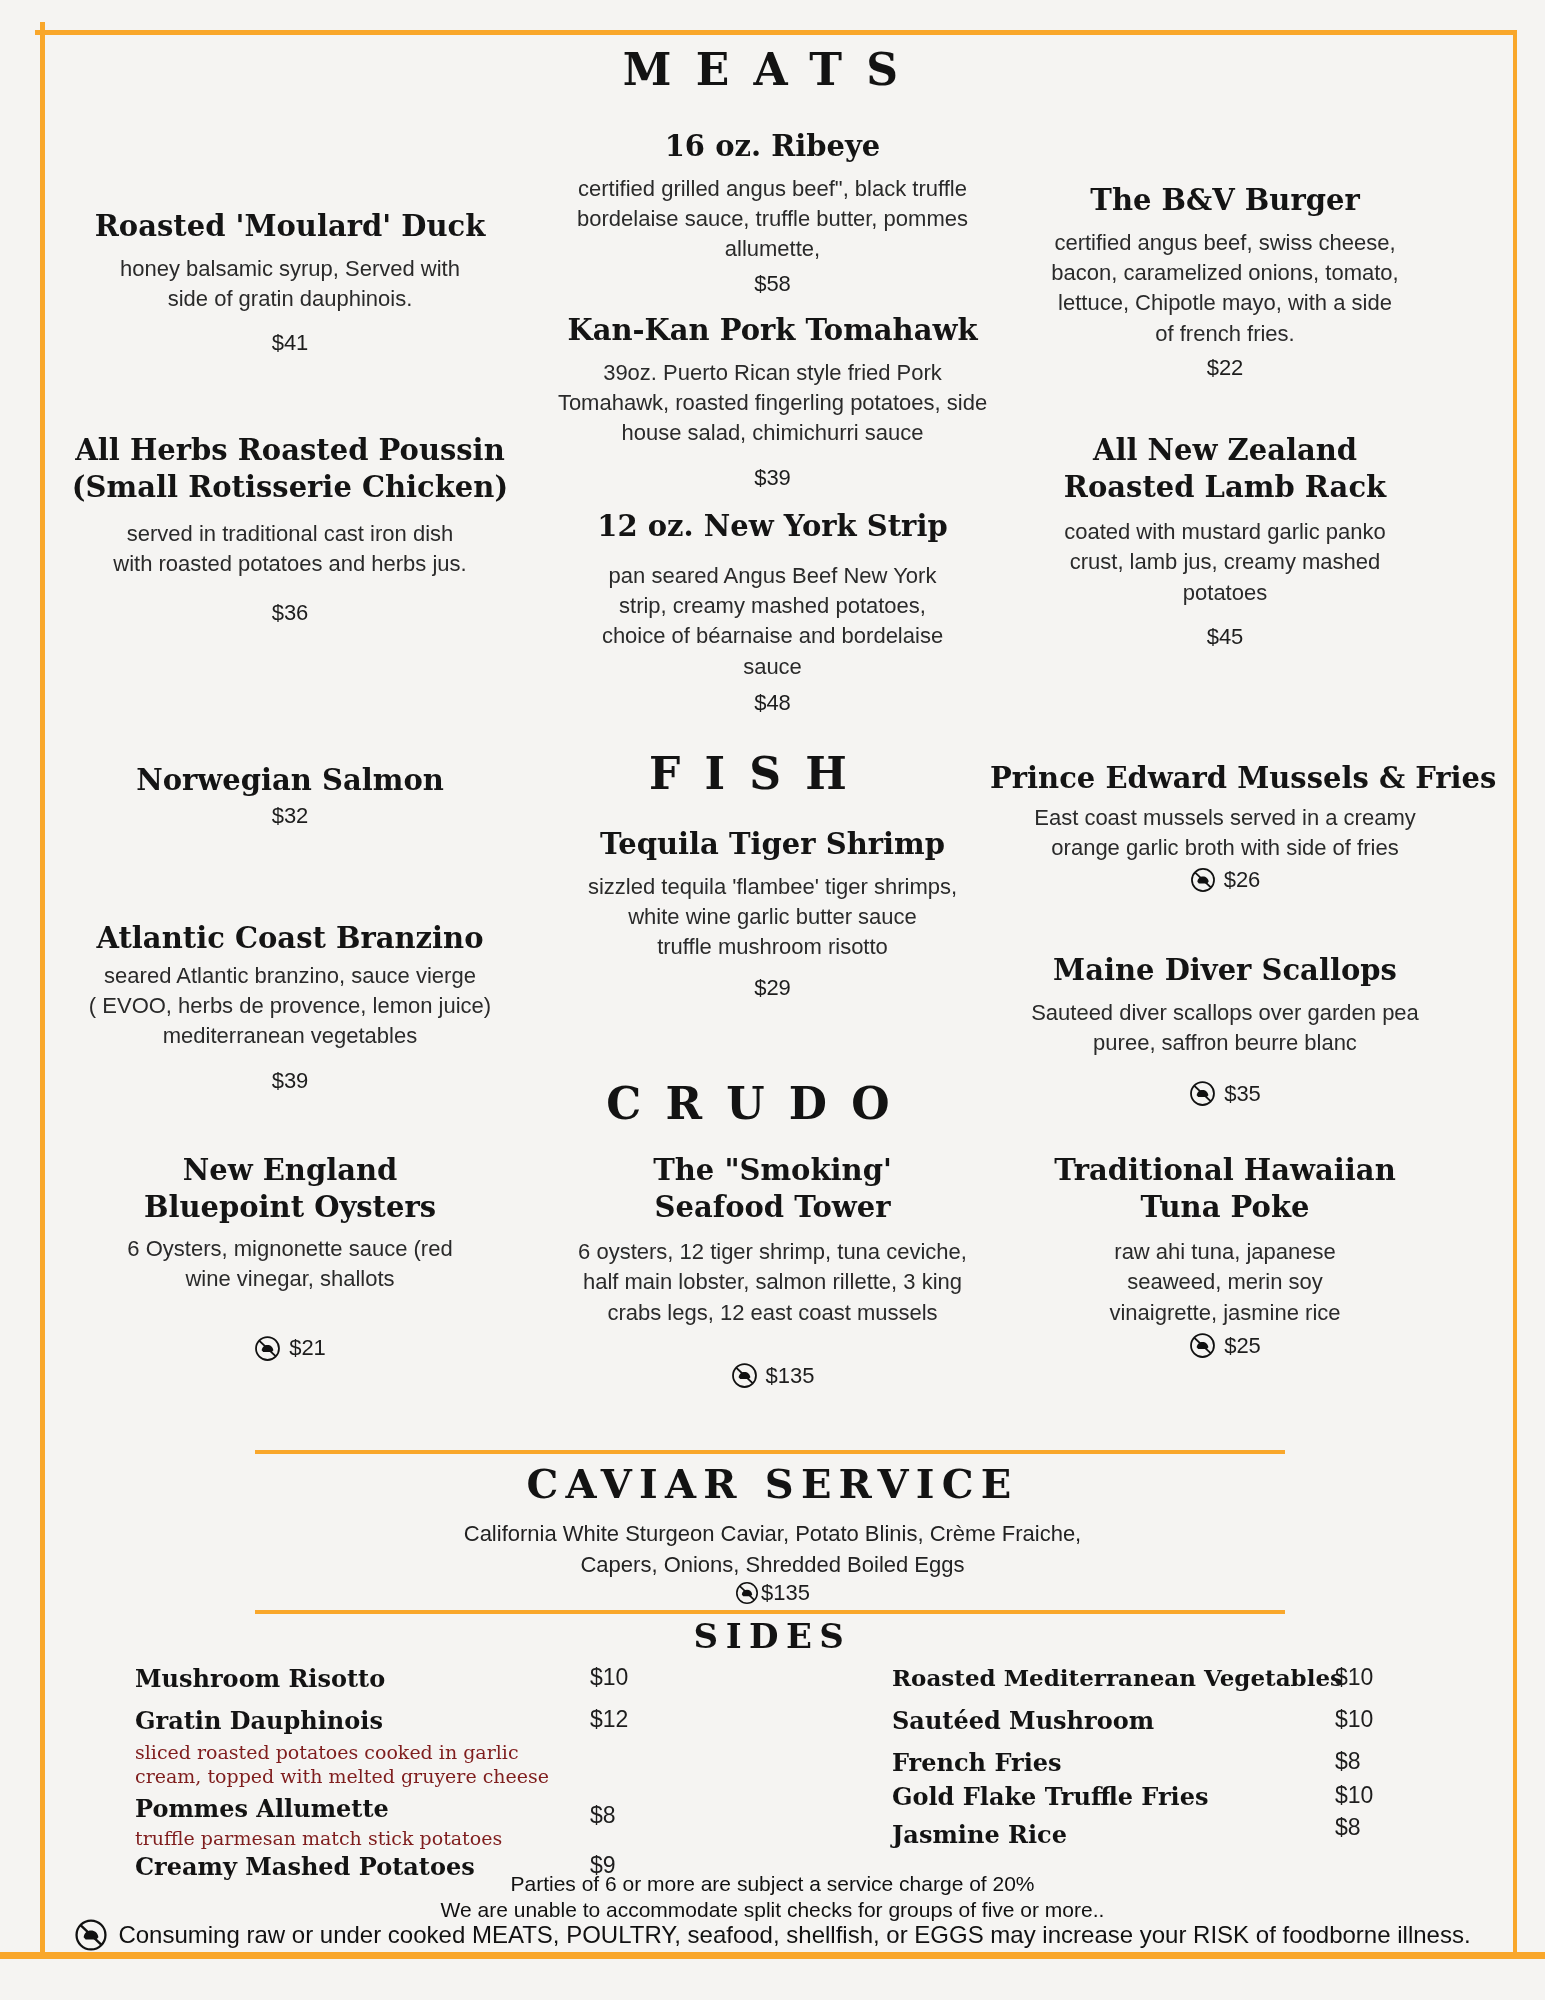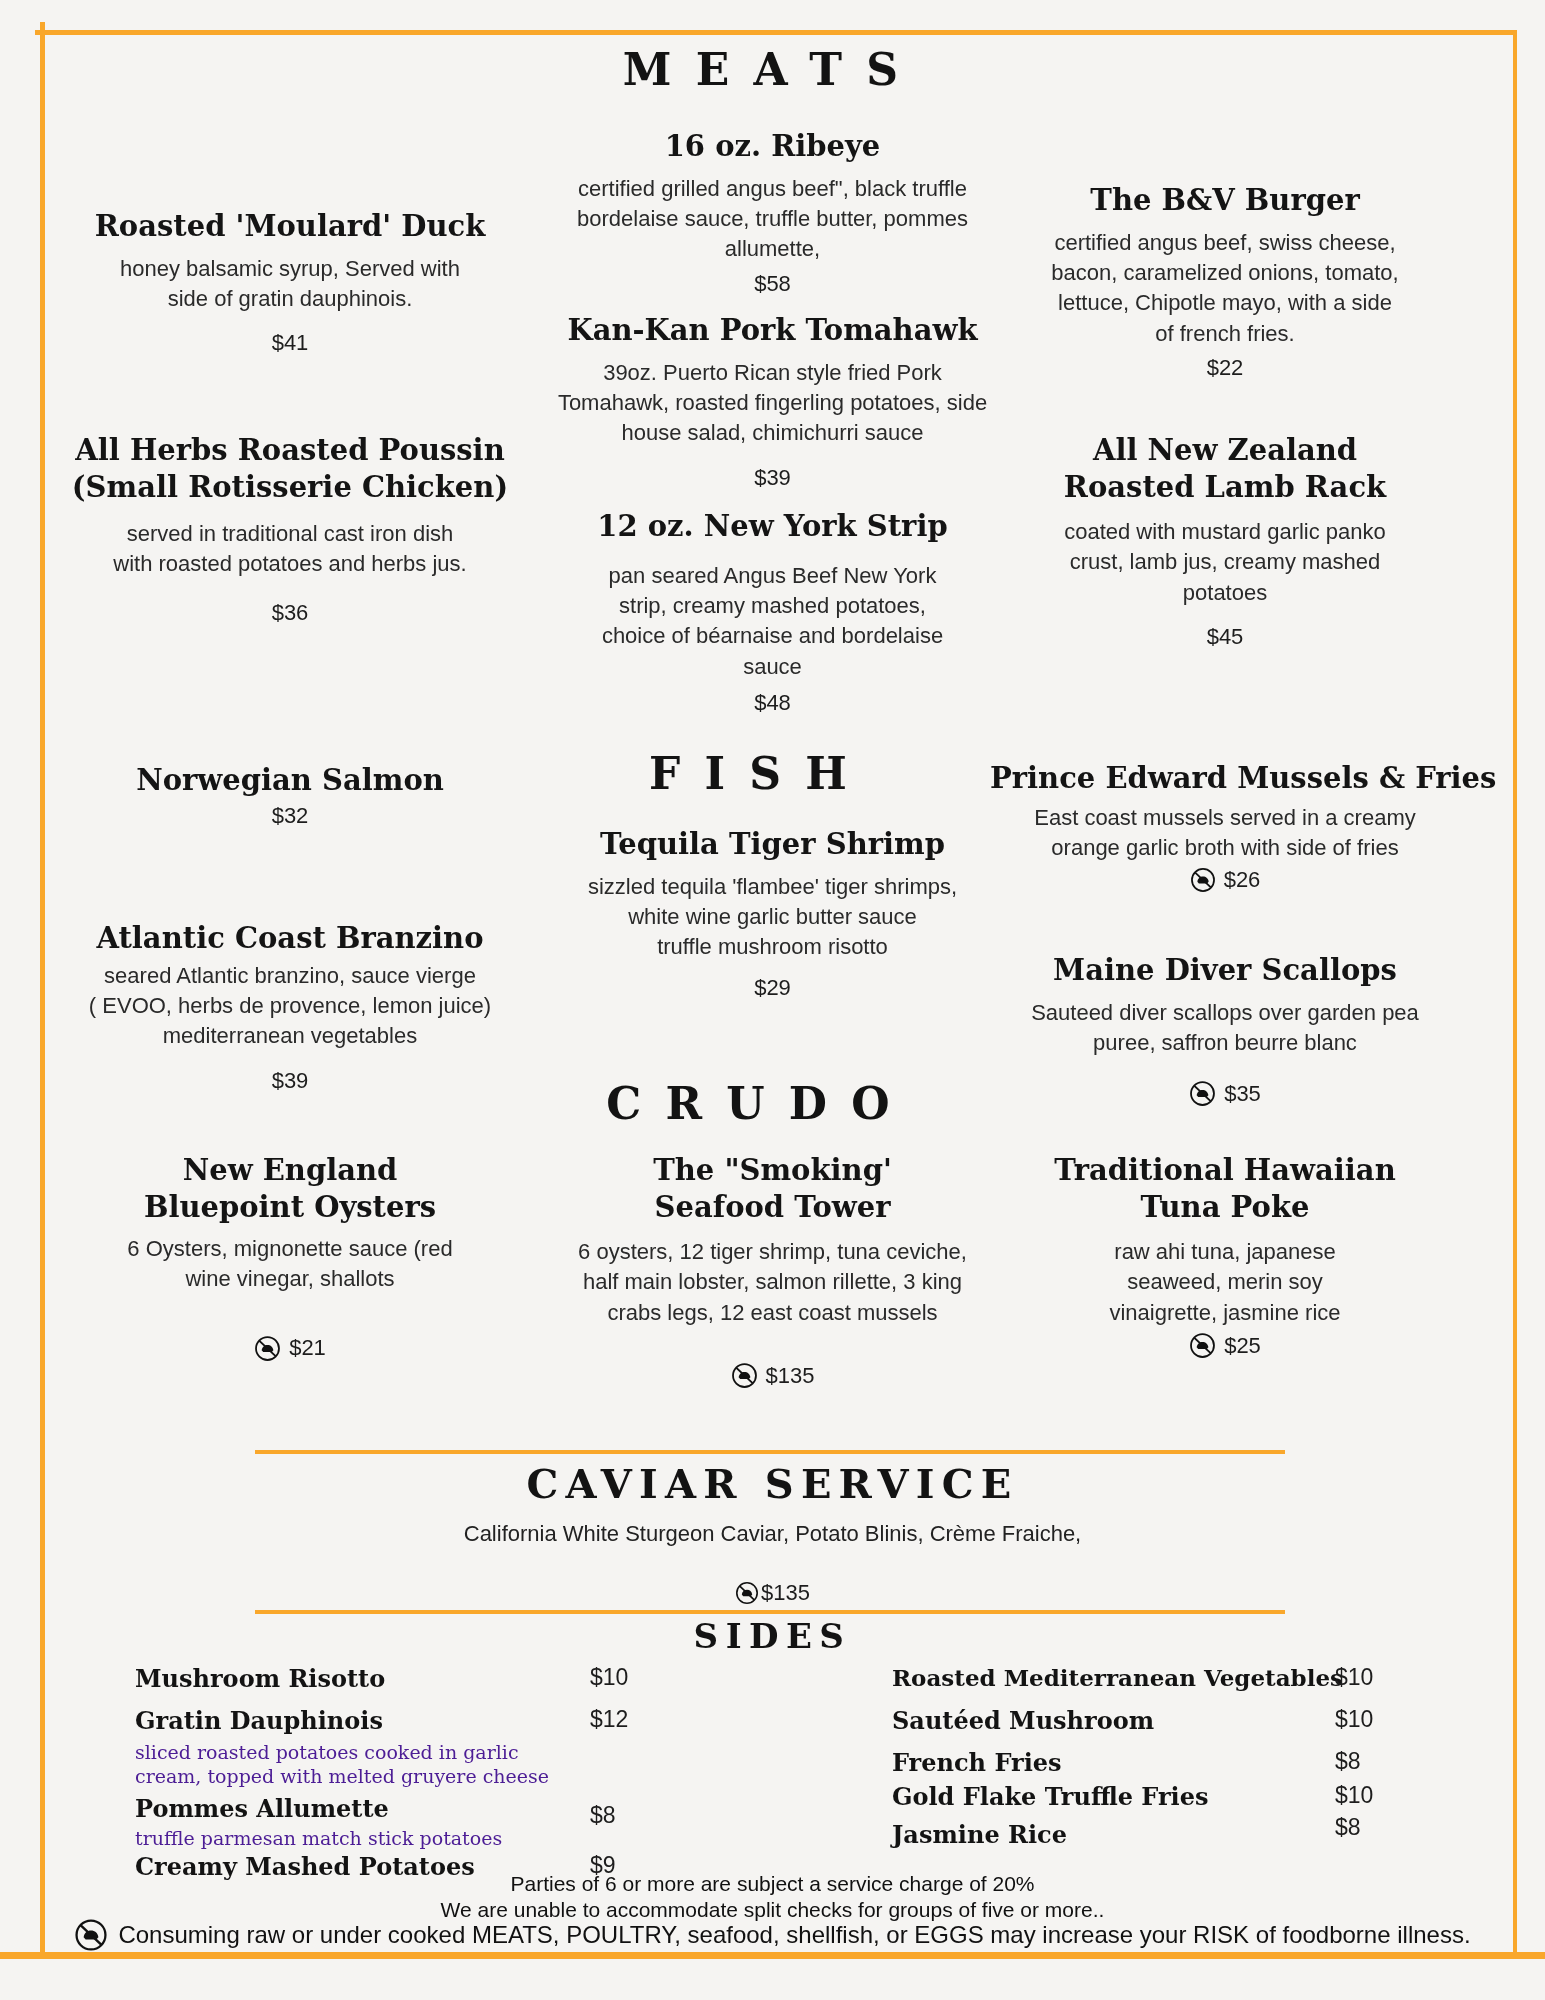--- a/index.html
+++ b/index.html
@@ -16,21 +16,21 @@
   .item-desc{margin-top:9px;font-size:22px;line-height:1.38;color:#2a2a2a;}
   .item-desc span{display:block;white-space:nowrap;}
   .price{margin-top:16px;font-size:22px;color:#1d1d1d;}
   .price-row{margin-top:16px;display:flex;align-items:center;justify-content:center;gap:8px;
              font-size:22px;color:#1d1d1d;}
   .icon{display:inline-flex;vertical-align:middle;line-height:0;}
   .caviar-desc{position:absolute;width:100%;text-align:center;font-size:22px;line-height:1.42;color:#222;}
   .caviar-desc span{display:block;}
   .sides-row{position:absolute;}
   .sides-name{font-family:"DejaVu Serif","Liberation Serif",serif;font-weight:700;font-size:24px;color:#131313;white-space:nowrap;}
-  .sides-desc{font-family:"DejaVu Serif","Liberation Serif",serif;font-size:19px;line-height:1.26;color:#4c1d95;}
+  .sides-desc{font-family:"DejaVu Serif","Liberation Serif",serif;font-size:19px;line-height:1.26;color:#7f1d1d;}
   .sides-desc span{display:block;white-space:nowrap;}
   .sides-price{position:absolute;top:0;font-size:23px;color:#1d1d1d;}
   .footer-note{position:absolute;width:100%;text-align:center;color:#111;}
 </style>
 </head>
 <body>
 
 <div class="page">
 
   <div class="accent-line" style="left:35px;top:30px;width:1482px;height:5px;"></div>
@@ -263,20 +263,21 @@
           </svg>
       </span>
       <span>$25</span>
     </div>
   </div>
 
   <div class="accent-line" style="left:255px;top:1450px;width:1030px;height:4px;"></div>
   <div class="sec-title" style="left:0;top:1460px;width:100%;font-size:40px;letter-spacing:0.18em;">CAVIAR SERVICE</div>
   <div class="caviar-desc" style="top:1518px;">
     <span>California White Sturgeon Caviar, Potato Blinis, Crème Fraiche,</span>
+    <span>Capers, Onions, Shredded Boiled Eggs</span>
   </div>
   <div class="price-row" style="position:absolute;left:0;top:1580px;width:100%;gap:2px;margin-top:0;">
     <span class="icon">
       <svg viewBox="0 0 24 24" width="24" height="24">
           <circle cx="12" cy="12" r="10.2" fill="none" stroke="#111" stroke-width="1.6"></circle>
           <path d="M6.8 13.6c.3-3 2.5-4.8 5.2-4.8s4.9 1.8 5.2 4.8l-1.4 1.6H8.2Z" fill="#111"></path>
           <line x1="4.8" y1="5.2" x2="19.2" y2="18.8" stroke="#111" stroke-width="1.7"></line>
         </svg>
     </span>
     <span>$135</span>

